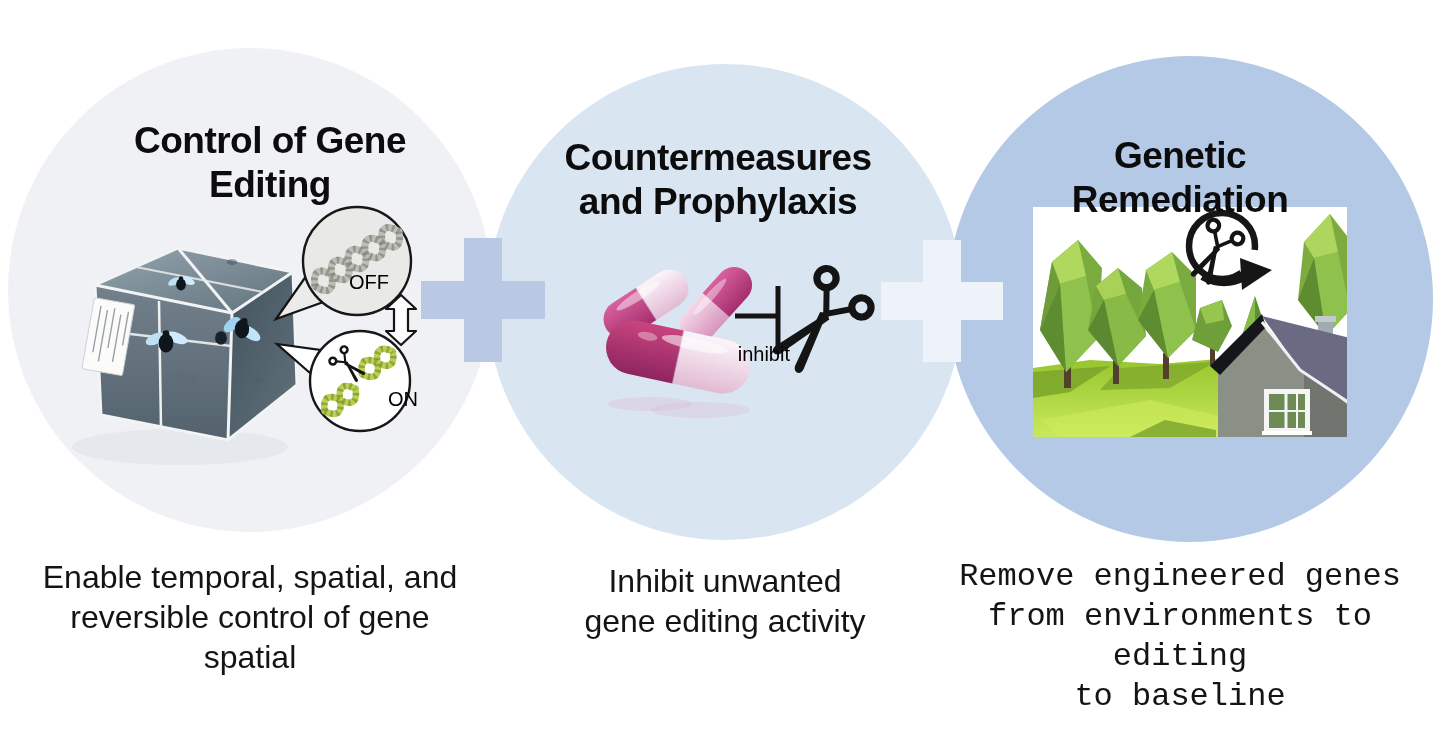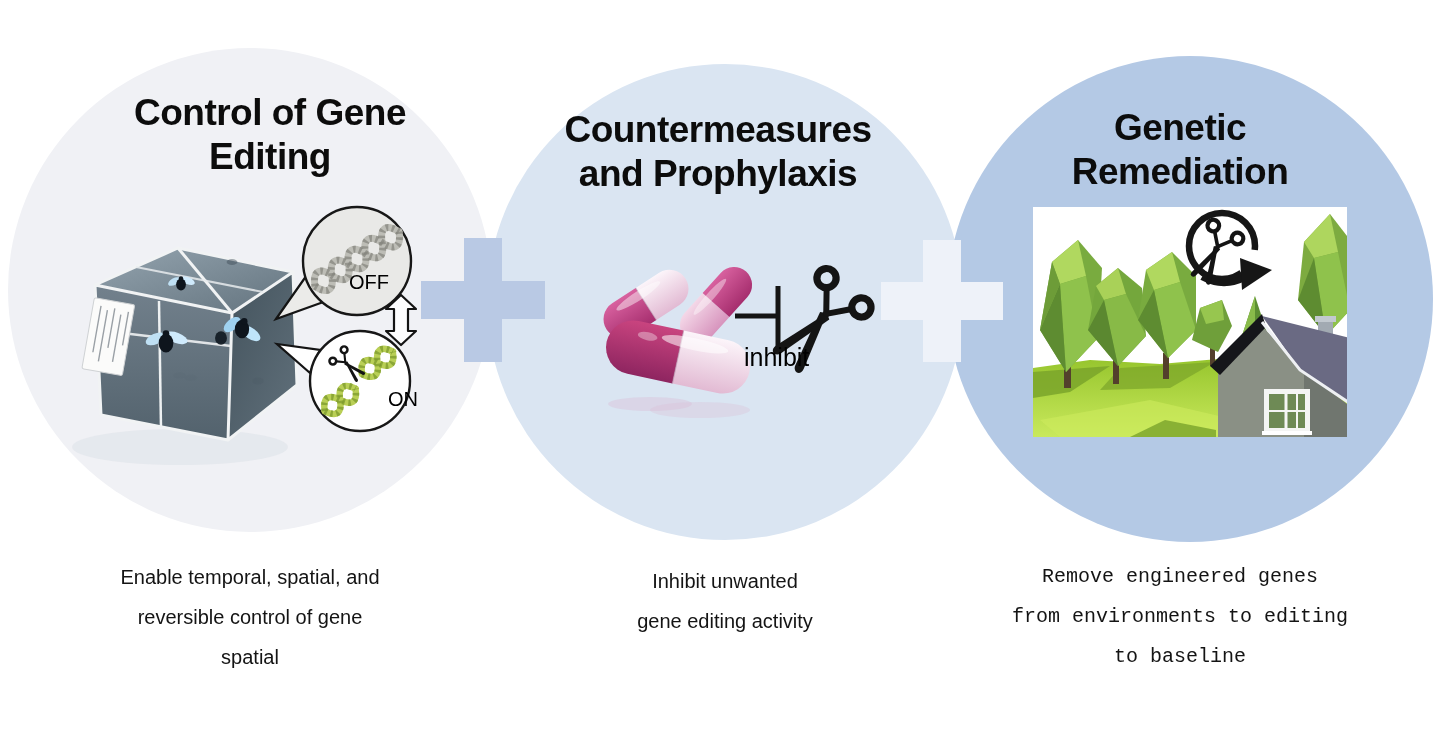--- a/index.html
+++ b/index.html
@@ -12,32 +12,32 @@
   .plus{position:absolute;}
   .plus .ph,.plus .pv{position:absolute;}
   .plus1{left:421px;top:238px;width:124px;height:124px;}
   .plus1 .ph{left:0;right:0;top:43px;height:38px;background:#b9c9e4;}
   .plus1 .pv{top:0;bottom:0;left:43px;width:38px;background:#b9c9e4;}
   .plus2{left:881px;top:240px;width:122px;height:122px;}
   .plus2 .ph{left:0;right:0;top:42px;height:38px;background:#eef2f9;}
   .plus2 .pv{top:0;bottom:0;left:42px;width:38px;background:#eef2f9;}
   svg.gfx{position:absolute;left:0;top:0;}
   .title{position:absolute;text-align:center;font-weight:bold;font-size:37px;line-height:44px;
-         letter-spacing:-0.5px;color:#0c0c0c;}
+         letter-spacing:-0.5px;color:#0c0c0c;margin-top:28px;}
   .t1{left:40px;top:91px;width:460px;}
   .t2{left:478px;top:108px;width:480px;}
   .t3{left:950px;top:106px;width:460px;}
-  .desc{position:absolute;text-align:center;font-size:20px;line-height:40px;color:#141414;}
+  .desc{position:absolute;text-align:center;font-size:32px;line-height:40px;color:#141414;}
   .d1{left:10px;top:557px;width:480px;}
   .d2{left:495px;top:561px;width:460px;text-align:center;}
   .d3{left:943px;top:557px;width:474px;font-family:Liberation Mono, monospace;}
   .mini-label{position:absolute;font-size:20px;color:#000000;}
   .off-label{left:349px;top:271px;}
   .on-label{left:388px;top:388px;}
-  .inhibit-label{left:744px;top:343px;width:80px;text-align:left;font-size:25px;}
+  .inhibit-label{left:710px;top:343px;width:80px;text-align:right;font-size:20px;}
 </style>
 </head>
 <body>
 
 <div class="stage">
 
   <div class="circle c1"></div>
   <div class="circle c2"></div>
   <div class="circle c3"></div>
 

